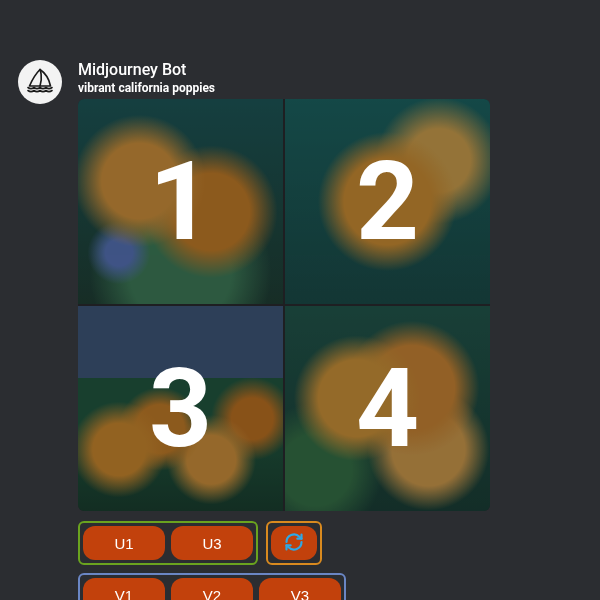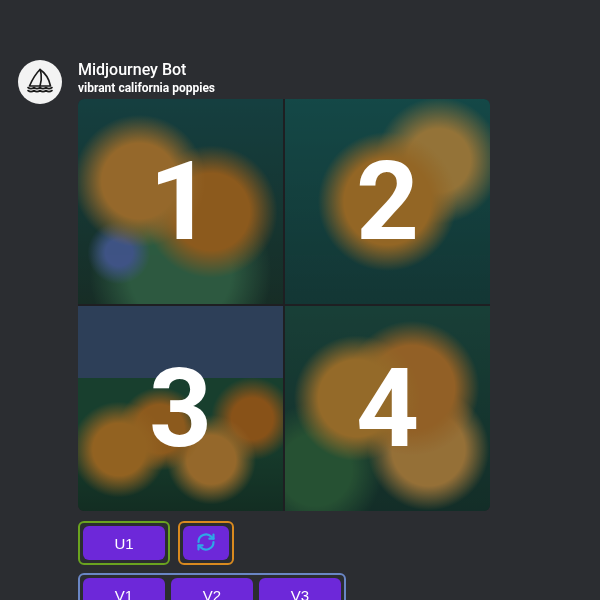--- a/index.html
+++ b/index.html
@@ -103,26 +103,26 @@
   .btn-group {
     display: flex;
     gap: 6px;
     padding: 3px;
     border-radius: 6px;
   }
   .outline-green { border: 2px solid #6aa31f; }
   .outline-blue  { border: 2px solid #6a86c4; }
   .outline-orange{ border: 2px solid #d98a1f; }
   .btn {
-    background: #6d28d9;
+    background: #c2410c;
     color: #ffffff;
     font-size: 15px;
     font-weight: 500;
     border: none;
-    border-radius: 6px;
+    border-radius: 12px;
     width: 82px;
     height: 34px;
     display: flex;
     align-items: center;
     justify-content: center;
     cursor: pointer;
   }
   .btn-icon { width: 46px; }
   .btn-icon svg { width: 20px; height: 20px; }
 </style>
@@ -160,20 +160,21 @@
       <div class="quad">
         <div class="bg bg4"></div>
         <div class="num">4</div>
       </div>
     </div>
 
     <div class="button-rows">
       <div class="button-row">
         <div class="btn-group outline-green">
           <button class="btn">U1</button>
+          <button class="btn">U3</button>
         </div>
         <div class="btn-group outline-orange">
           <button class="btn btn-icon">
             <span>
               <svg viewBox="0 0 24 24" fill="none" stroke="#2ea8e6" stroke-width="2.6" stroke-linecap="round" stroke-linejoin="round">
                 <path d="M3 12a9 9 0 0 1 15.5-6.3L21 8"></path>
                 <path d="M21 3v5h-5"></path>
                 <path d="M21 12a9 9 0 0 1-15.5 6.3L3 16"></path>
                 <path d="M3 21v-5h5"></path>
               </svg>

